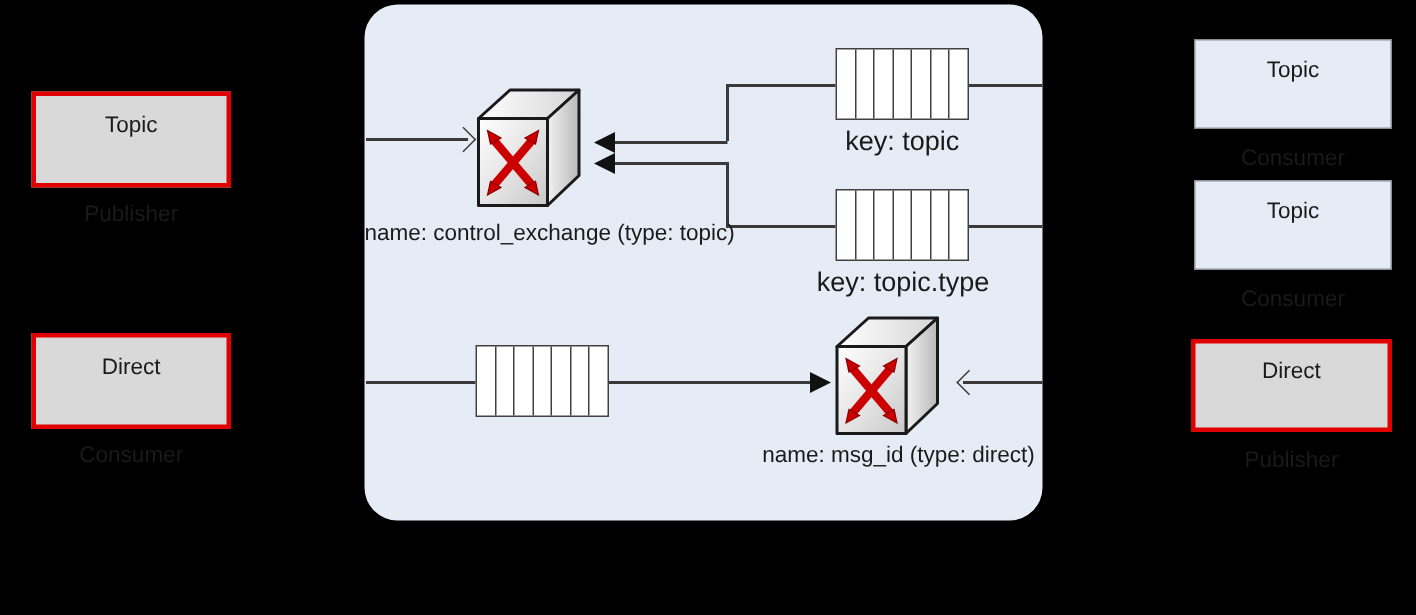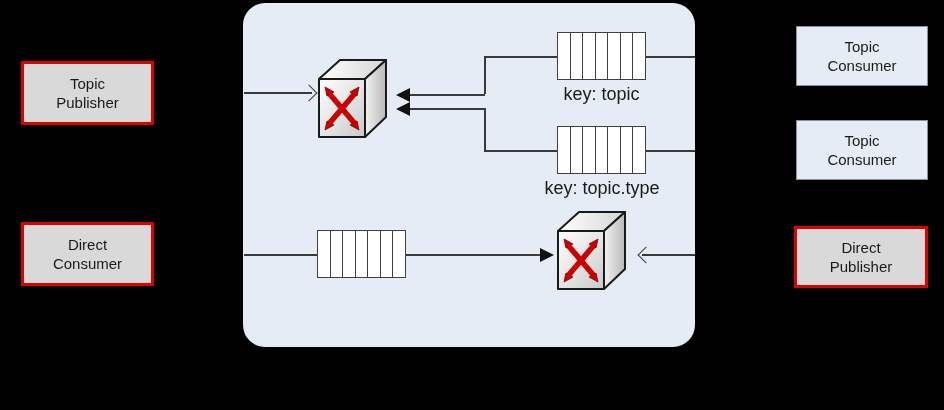--- a/index.html
+++ b/index.html
@@ -41,21 +41,21 @@
     text-align: center;
   }
   .endpoint.red {
     background: #d9d9d9;
     border: 3px solid #e00000;
   }
   .endpoint.plain {
     background: #e6ecf6;
     border: 1px solid #8a8f99;
   }
-  .endpoint span { display: block; }
+  .endpoint span { display: block; margin-top: 40px; }
 
   #topic-publisher  { left: 21px;  top: 61px;  width: 133px; height: 64px; }
   #direct-consumer  { left: 21px;  top: 222px; width: 133px; height: 64px; }
   #topic-consumer-1 { left: 796px; top: 26px;  width: 132px; height: 60px; }
   #topic-consumer-2 { left: 796px; top: 120px; width: 132px; height: 60px; }
   #direct-publisher { left: 794px; top: 226px; width: 134px; height: 62px; }
 
   
   .queue {
     position: absolute;
@@ -227,20 +227,24 @@
         <path d="M15,35 L43,68"></path>
         <path d="M43,35 L15,68"></path>
       </g>
       <g fill="#cc0000" stroke="#8a0000" stroke-width="0.8">
         <polygon points="12,30 21,35 14,39"></polygon>
         <polygon points="46,30 37,35 44,39"></polygon>
         <polygon points="12,73 21,68 14,64"></polygon>
         <polygon points="46,73 37,68 44,64"></polygon>
       </g>
     </svg>
+  </div>
+  <div class="exchange-label" id="exchange-control-label">
+    <span>name: control_exchange</span>
+    <span>(type: topic)</span>
   </div>
 
   <div class="exchange" id="exchange-msgid">
     <svg width="78" height="86" viewBox="0 0 78 86" xmlns="http://www.w3.org/2000/svg">
       <defs>
         <linearGradient id="faceGrad2" x1="0" y1="0" x2="1" y2="1">
           <stop offset="0%" stop-color="#ffffff"></stop>
           <stop offset="55%" stop-color="#e3e3e3"></stop>
           <stop offset="100%" stop-color="#c9c9c9"></stop>
         </linearGradient>
@@ -261,20 +265,24 @@
         <path d="M43,35 L15,68"></path>
       </g>
       <g fill="#cc0000" stroke="#8a0000" stroke-width="0.8">
         <polygon points="12,30 21,35 14,39"></polygon>
         <polygon points="46,30 37,35 44,39"></polygon>
         <polygon points="12,73 21,68 14,64"></polygon>
         <polygon points="46,73 37,68 44,64"></polygon>
       </g>
     </svg>
   </div>
+  <div class="exchange-label" id="exchange-msgid-label">
+    <span>name: msg_id</span>
+    <span>(type: direct)</span>
+  </div>
 
   <div class="endpoint red" id="topic-publisher">
     <span>Topic</span>
     <span>Publisher</span>
   </div>
 
   <div class="endpoint red" id="direct-consumer">
     <span>Direct</span>
     <span>Consumer</span>
   </div>

